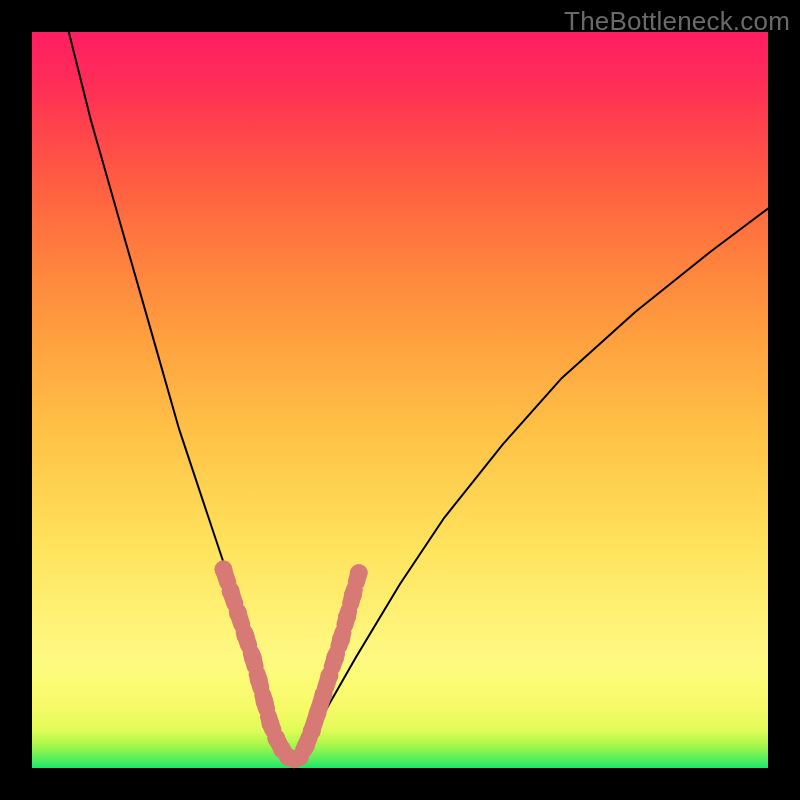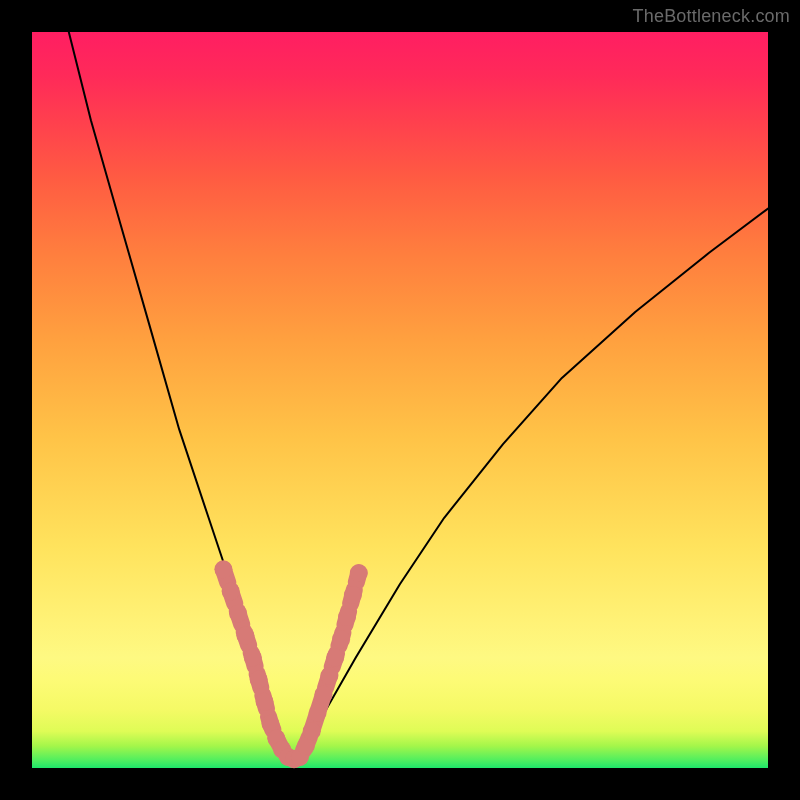--- a/index.html
+++ b/index.html
@@ -43,21 +43,21 @@
       #ff3f4e 88%,
       #ff2a59 94%,
       #ff1e62 100%
     );
   }
   .watermark {
     position: absolute;
     top: 6px;
     right: 10px;
     color: #6a6a6a;
-    font-size: 18px;
+    font-size: 26px;
     font-weight: 400;
     letter-spacing: 0.2px;
     user-select: none;
     margin-left: 35px;
   }
   svg.curve {
     position: absolute;
     left: 0;
     top: 0;
     width: 736px;

